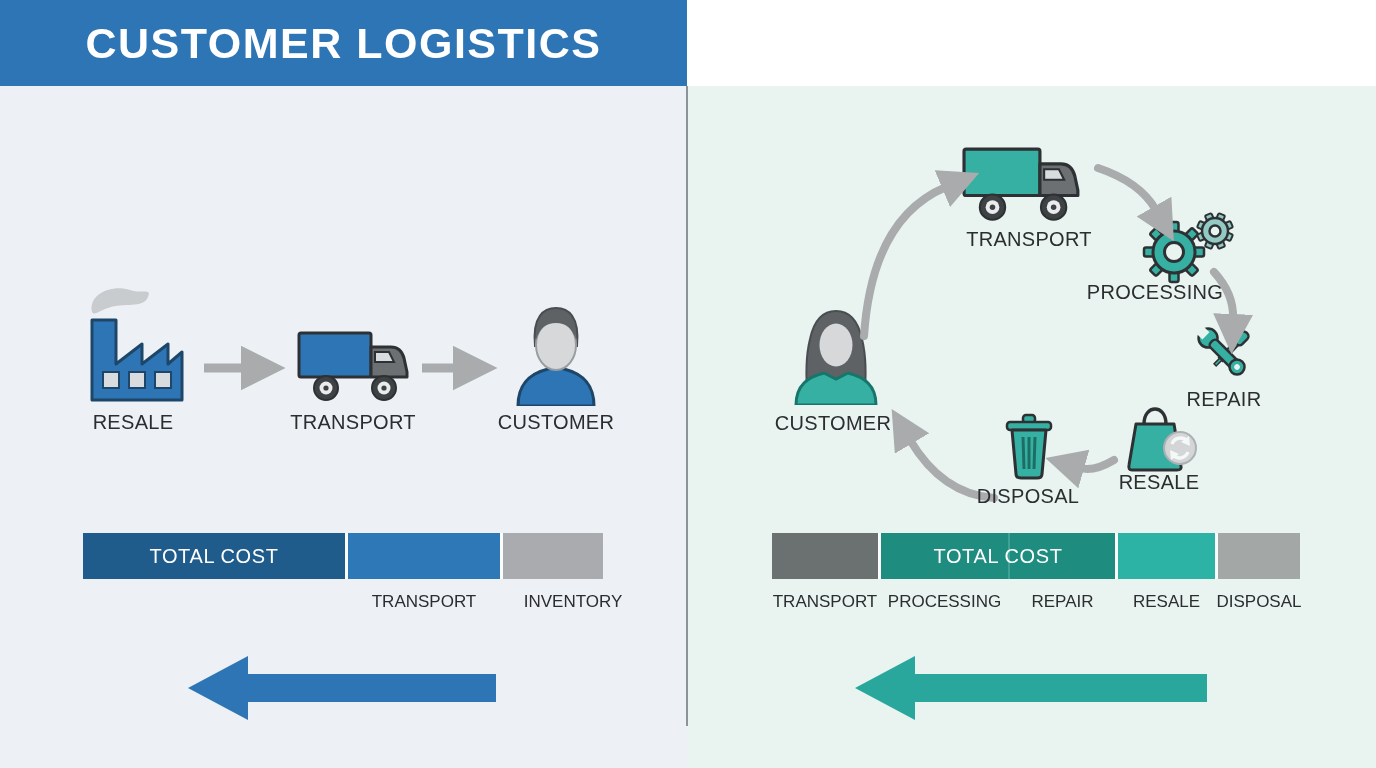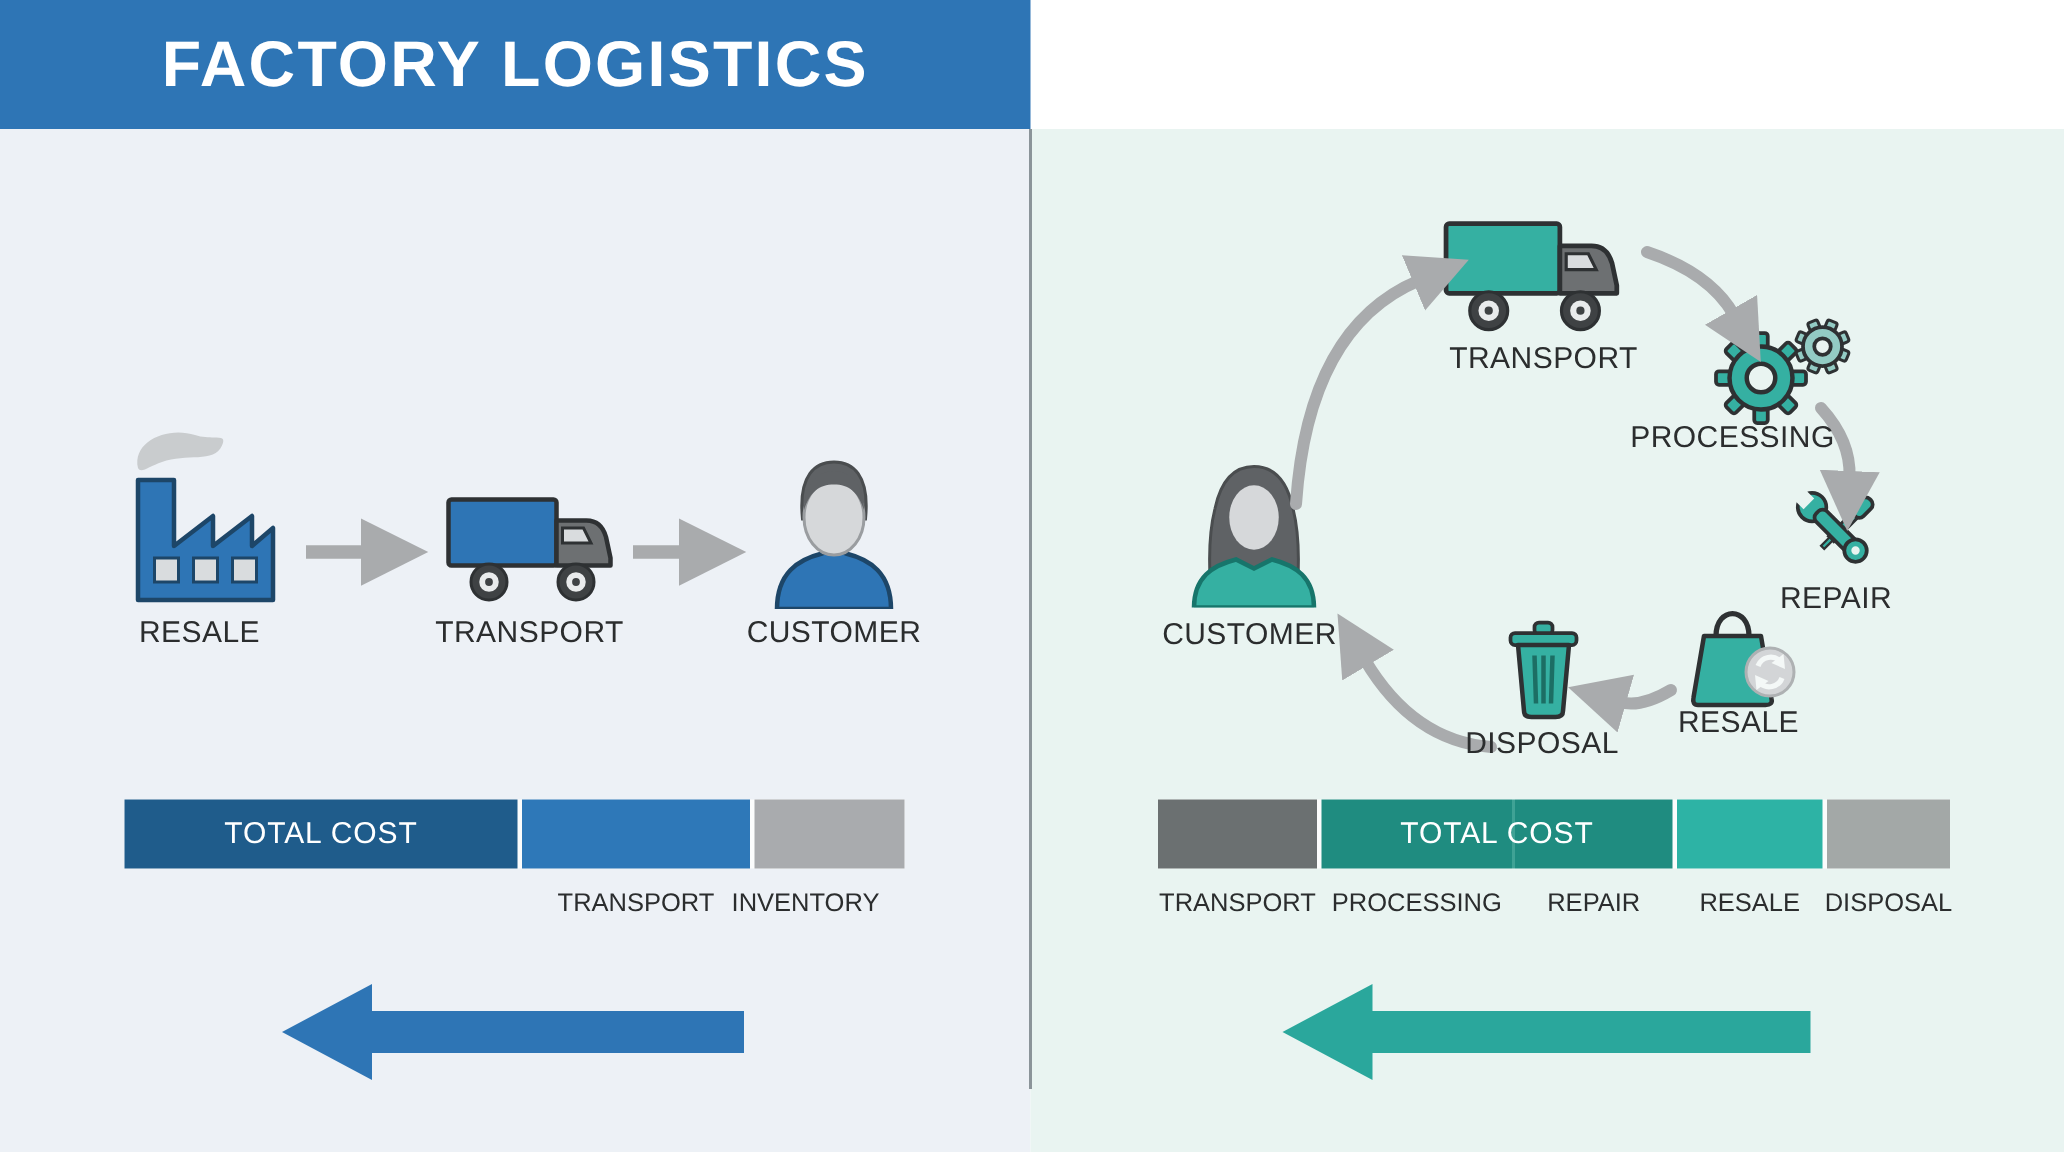--- a/index.html
+++ b/index.html
@@ -24,21 +24,21 @@
 </style>
 </head>
 <body>
 
 <div class="canvas">
 
   <div class="panel-bg" style="left: 0px; width: 687px; background: rgb(237, 241, 246);"></div>
   <div class="panel-bg" style="left: 687px; width: 689px; background: rgb(233, 244, 241);"></div>
 
   <div class="hdr" style="left: 0px; width: 687px; background: rgb(46, 117, 181);">
-    <h1>FACTORY LOGISTICS</h1>
+    <h1>CUSTOMER LOGISTICS</h1>
   </div>
 
   <div class="divider"></div>
 
   <svg class="abs" style="left:78px;top:280px;" width="112" height="124" viewBox="0 0 112 124">
     <path d="M 14 32 C 10 14 34 4 52 10 C 64 14 74 8 70 17 C 65 29 46 22 30 28 C 21 31 16 36 14 32 Z" fill="#c9ccce"></path>
     <path d="M 14 120 L 14 40 L 38 40 L 38 84 L 64 64 L 64 84 L 90 64 L 90 84 L 104 72 L 104 120 Z" fill="#2e75b5" stroke="#1d4668" stroke-width="3" stroke-linejoin="round" style="fill: rgb(46, 117, 181);"></path>
     <rect x="25" y="92" width="16" height="16" fill="#d9dcde" stroke="#1d4668" stroke-width="2"></rect>
     <rect x="51" y="92" width="16" height="16" fill="#d9dcde" stroke="#1d4668" stroke-width="2"></rect>
     <rect x="77" y="92" width="16" height="16" fill="#d9dcde" stroke="#1d4668" stroke-width="2"></rect>
@@ -77,21 +77,21 @@
   <div class="flow-label" style="left:48px;top:411px;">RESALE</div>
   <div class="flow-label" style="left:268px;top:411px;">TRANSPORT</div>
   <div class="flow-label" style="left:471px;top:411px;">CUSTOMER</div>
 
   <div class="bar" id="fwd-bar" style="left:83px;top:533px;width:530px;">
       <div class="strip" style="width: 520px;"></div>
       <div class="seg" style="left: 0px; width: 262px; background: rgb(31, 92, 139);"></div>
       <div class="seg" style="left: 265px; width: 152px; background: rgb(46, 120, 184);"></div>
       <div class="seg-label" style="left: 245px; width: 192px;">TRANSPORT</div>
       <div class="seg" style="left: 420px; width: 100px; background: rgb(169, 171, 174);"></div>
-      <div class="seg-label" style="left: 384px; width: 140px; text-align: right;">INVENTORY</div>
+      <div class="seg-label" style="left: 420px; width: 140px; text-align: right;">INVENTORY</div>
       <div class="bar-title" style="left: 0px; width: 262px;">TOTAL COST</div>
     </div>
 
   <svg class="abs" style="left:184px;top:650px;" width="316" height="76" viewBox="0 0 316 76">
     <polygon points="4,38 64,6 64,24 312,24 312,52 64,52 64,70" fill="#2e75b5" style="fill: rgb(46, 117, 181);"></polygon>
   </svg>
 
   <svg class="abs" style="left:790px;top:303px;" width="92" height="102" viewBox="0 0 92 102">
     <path d="M 18 98 Q 14 60 20 36 Q 26 8 46 8 Q 66 8 72 36 Q 78 60 74 98 Z" fill="#5f6265" stroke="#4a4d4f" stroke-width="2"></path>
     <path d="M 6 102 C 6 82 18 74 34 70 L 46 76 L 58 70 C 74 74 86 82 86 102 Z" fill="#35b0a2" stroke="#17756b" stroke-width="3" style="fill: rgb(53, 176, 162);"></path>

